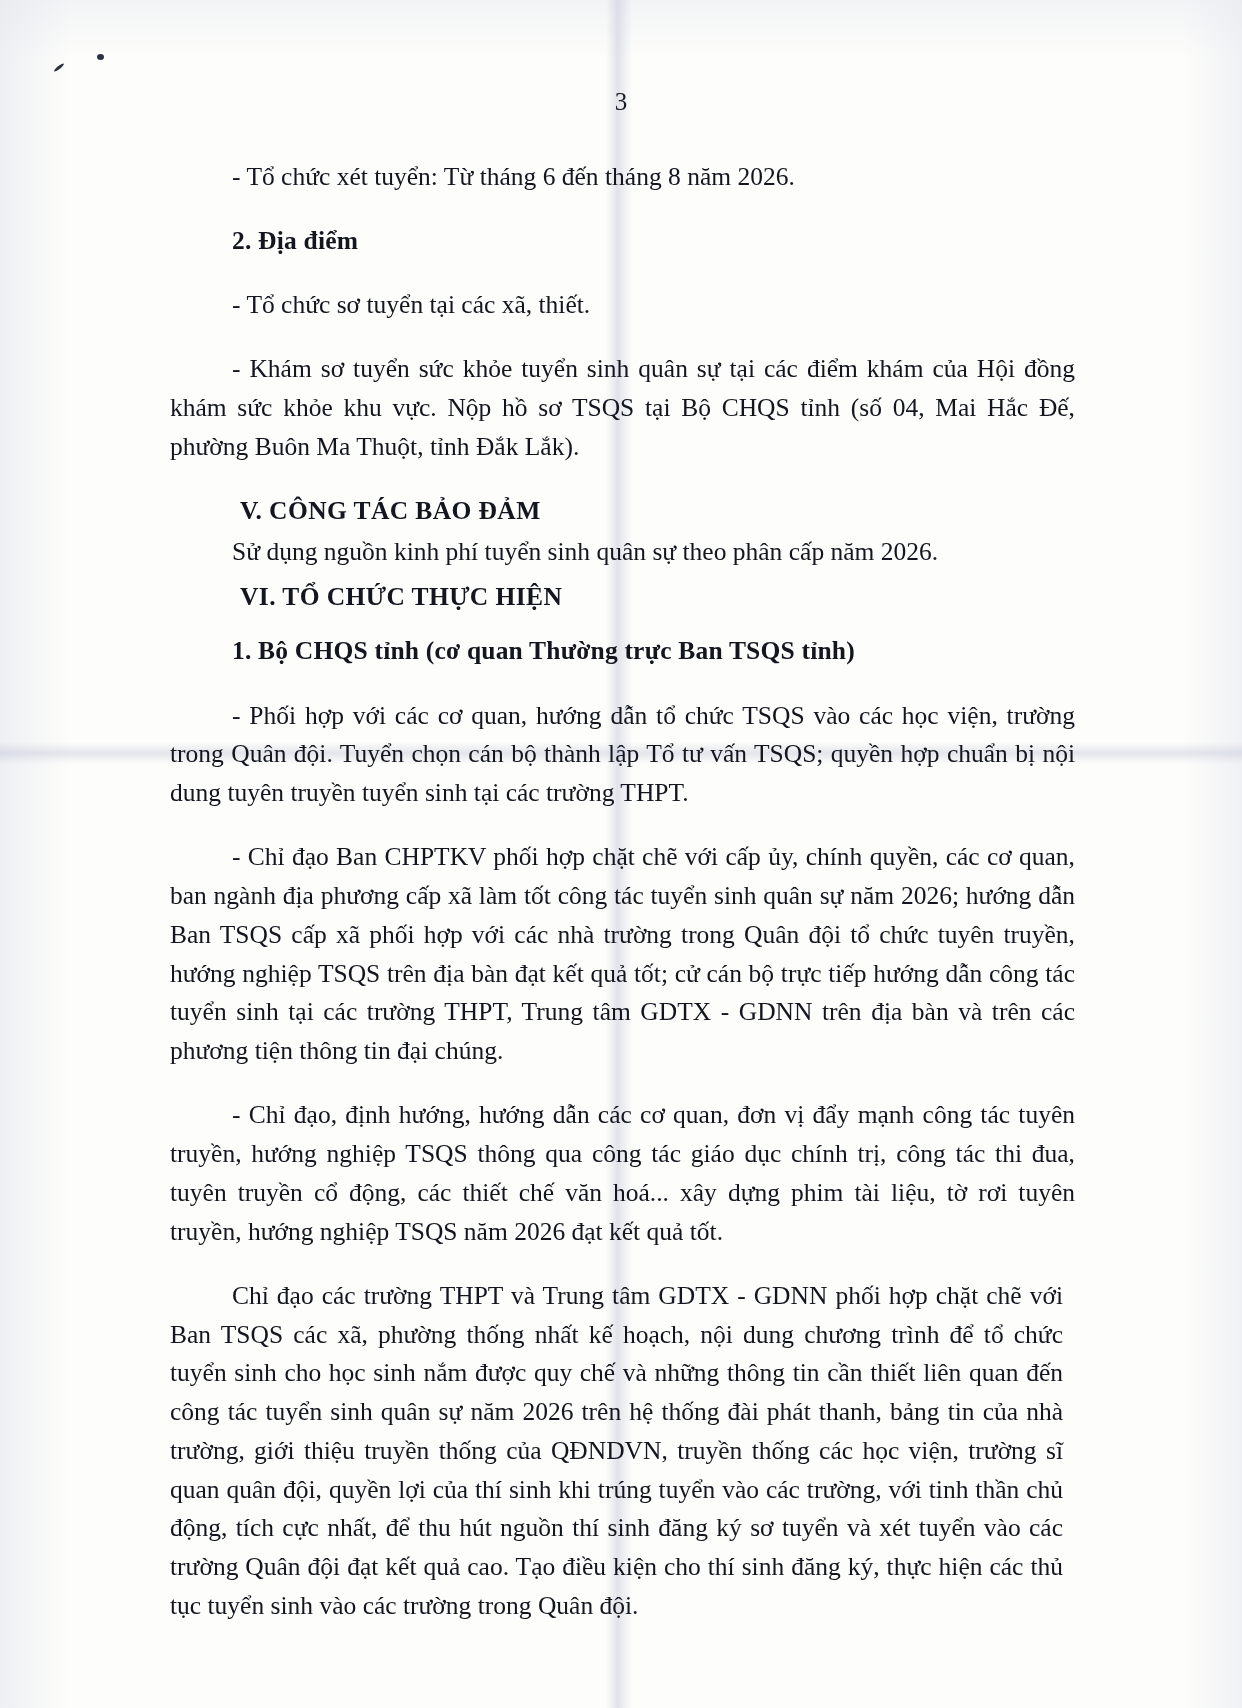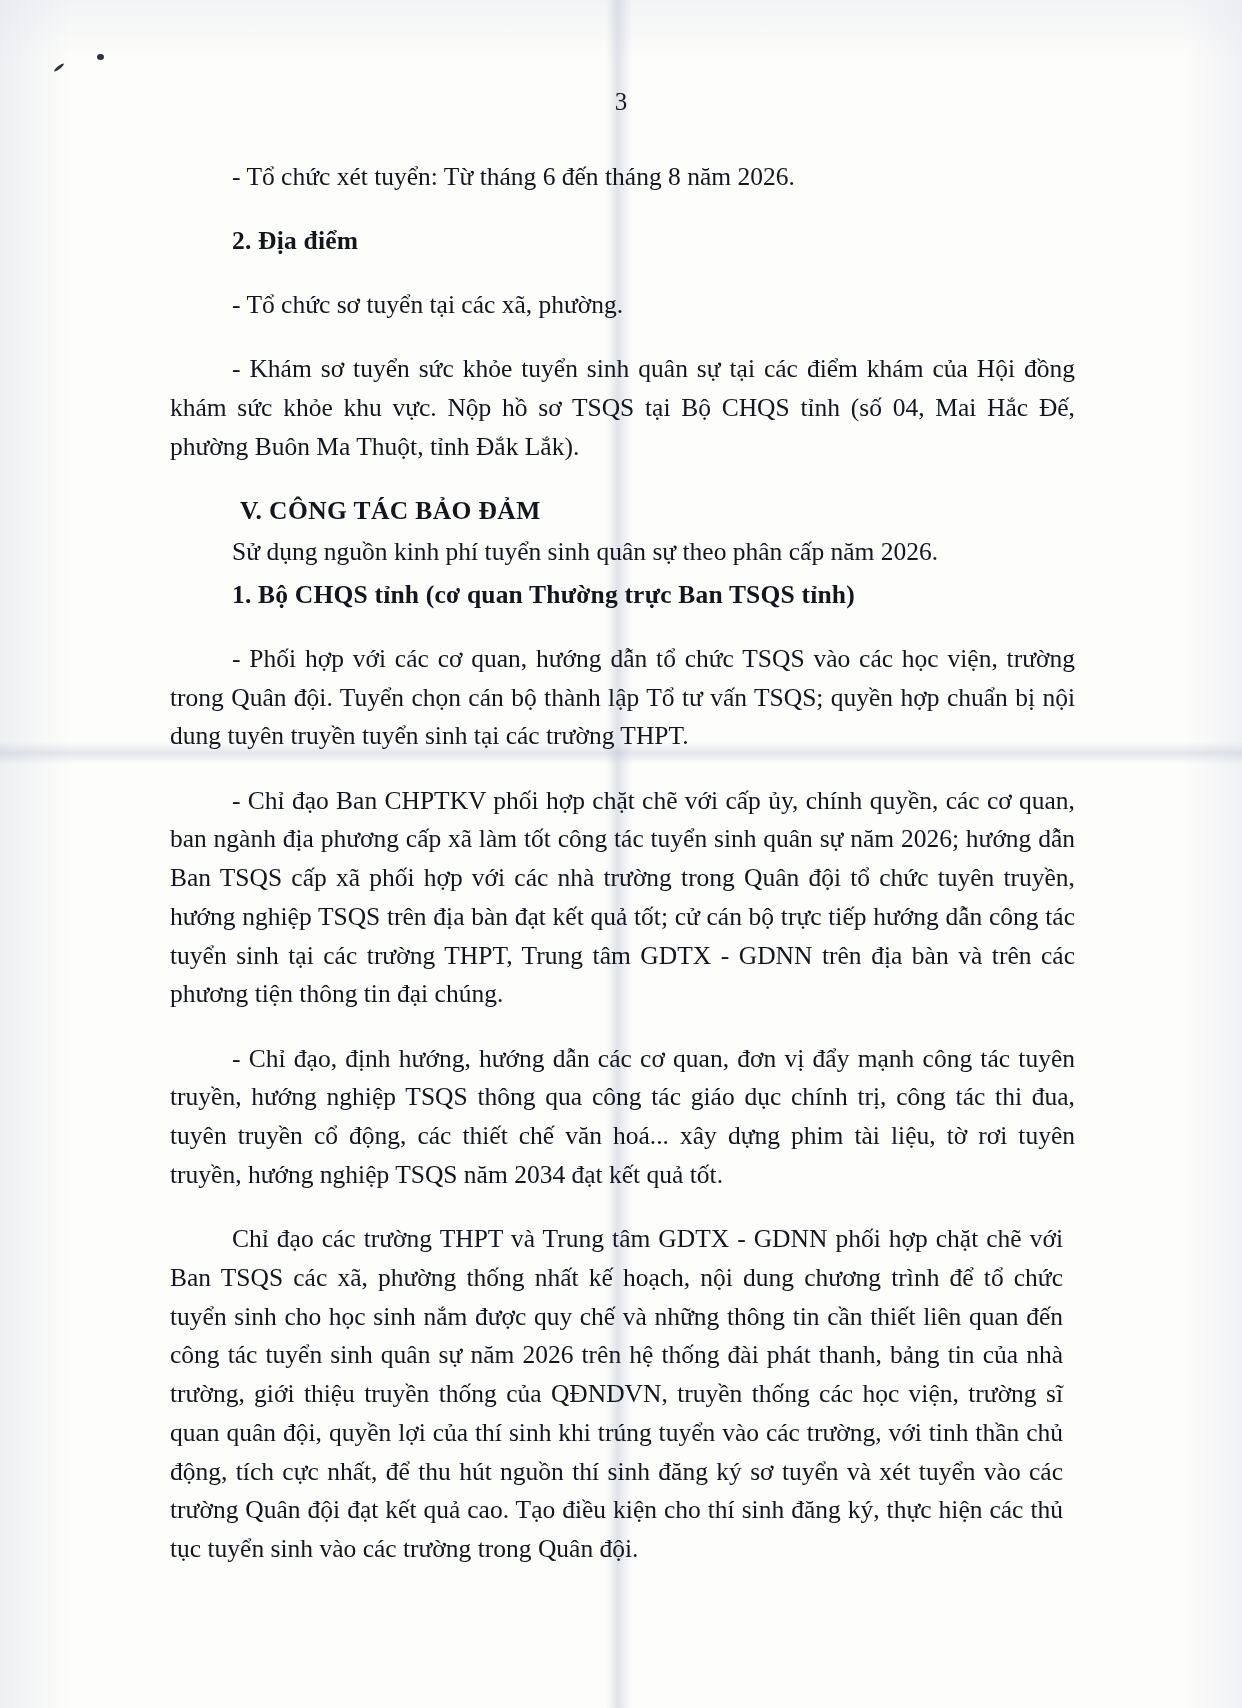--- a/index.html
+++ b/index.html
@@ -79,21 +79,21 @@
     font-size: 25.5px;
     line-height: 1.52;
     text-align: justify;
     text-justify: inter-word;
   }
   .para {
     margin: 0 12px 1px 0;
     text-indent: 62px;
   }
   .heading {
-    margin: 4px 0 1px 0;
+    margin: 16px 0 1px 0;
     font-weight: bold;
     text-indent: 62px;
     letter-spacing: 0.2px;
   }
   .heading-roman {
     margin: 6px 0 2px 0;
     font-weight: bold;
     text-indent: 70px;
     letter-spacing: 0.4px;
   }
@@ -111,24 +111,25 @@
   <div class="smudge-a">
     <span class="s1"></span>
       <span class="s2"></span>
   </div>
 
   <div class="page-number">3</div>
 
   <div class="content">
     <p class="dash">- Tổ chức xét tuyển: Từ tháng 6 đến tháng 8 năm 2026.</p>
     <p class="heading">2. Địa điểm</p>
-    <p class="dash">- Tổ chức sơ tuyển tại các xã, phường.</p>
+    <p class="dash">- Tổ chức sơ tuyển tại các xã, thiết.</p>
     <p class="dash">- Khám sơ tuyển sức khỏe tuyển sinh quân sự tại các điểm khám của Hội đồng khám sức khỏe khu vực. Nộp hồ sơ TSQS tại Bộ CHQS tỉnh (số 04, Mai Hắc Đế, phường Buôn Ma Thuột, tỉnh Đắk Lắk).</p>
     <p class="heading-roman">V. CÔNG TÁC BẢO ĐẢM</p>
     <p class="para">Sử dụng nguồn kinh phí tuyển sinh quân sự theo phân cấp năm 2026.</p>
+    <p class="heading-roman">VI. TỔ CHỨC THỰC HIỆN</p>
     <p class="heading">1. Bộ CHQS tỉnh (cơ quan Thường trực Ban TSQS tỉnh)</p>
     <p class="dash">- Phối hợp với các cơ quan, hướng dẫn tổ chức TSQS vào các học viện, trường trong Quân đội. Tuyển chọn cán bộ thành lập Tổ tư vấn TSQS; quyền hợp chuẩn bị nội dung tuyên truyền tuyển sinh tại các trường THPT.</p>
     <p class="dash">- Chỉ đạo Ban CHPTKV phối hợp chặt chẽ với cấp ủy, chính quyền, các cơ quan, ban ngành địa phương cấp xã làm tốt công tác tuyển sinh quân sự năm 2026; hướng dẫn Ban TSQS cấp xã phối hợp với các nhà trường trong Quân đội tổ chức tuyên truyền, hướng nghiệp TSQS trên địa bàn đạt kết quả tốt; cử cán bộ trực tiếp hướng dẫn công tác tuyển sinh tại các trường THPT, Trung tâm GDTX - GDNN trên địa bàn và trên các phương tiện thông tin đại chúng.</p>
-    <p class="dash">- Chỉ đạo, định hướng, hướng dẫn các cơ quan, đơn vị đẩy mạnh công tác tuyên truyền, hướng nghiệp TSQS thông qua công tác giáo dục chính trị, công tác thi đua, tuyên truyền cổ động, các thiết chế văn hoá... xây dựng phim tài liệu, tờ rơi tuyên truyền, hướng nghiệp TSQS năm 2034 đạt kết quả tốt.</p>
+    <p class="dash">- Chỉ đạo, định hướng, hướng dẫn các cơ quan, đơn vị đẩy mạnh công tác tuyên truyền, hướng nghiệp TSQS thông qua công tác giáo dục chính trị, công tác thi đua, tuyên truyền cổ động, các thiết chế văn hoá... xây dựng phim tài liệu, tờ rơi tuyên truyền, hướng nghiệp TSQS năm 2026 đạt kết quả tốt.</p>
     <p class="para">Chỉ đạo các trường THPT và Trung tâm GDTX - GDNN phối hợp chặt chẽ với Ban TSQS các xã, phường thống nhất kế hoạch, nội dung chương trình để tổ chức tuyển sinh cho học sinh nắm được quy chế và những thông tin cần thiết liên quan đến công tác tuyển sinh quân sự năm 2026 trên hệ thống đài phát thanh, bảng tin của nhà trường, giới thiệu truyền thống của QĐNDVN, truyền thống các học viện, trường sĩ quan quân đội, quyền lợi của thí sinh khi trúng tuyển vào các trường, với tinh thần chủ động, tích cực nhất, để thu hút nguồn thí sinh đăng ký sơ tuyển và xét tuyển vào các trường Quân đội đạt kết quả cao. Tạo điều kiện cho thí sinh đăng ký, thực hiện các thủ tục tuyển sinh vào các trường trong Quân đội.</p>
 
   </div>
 </div>
 
 </body></html>

